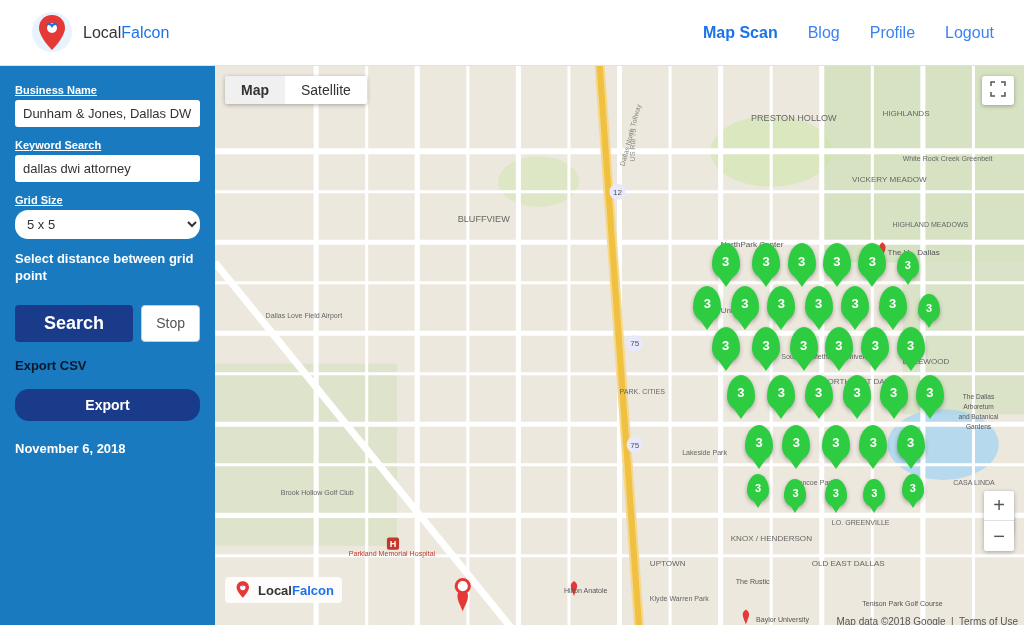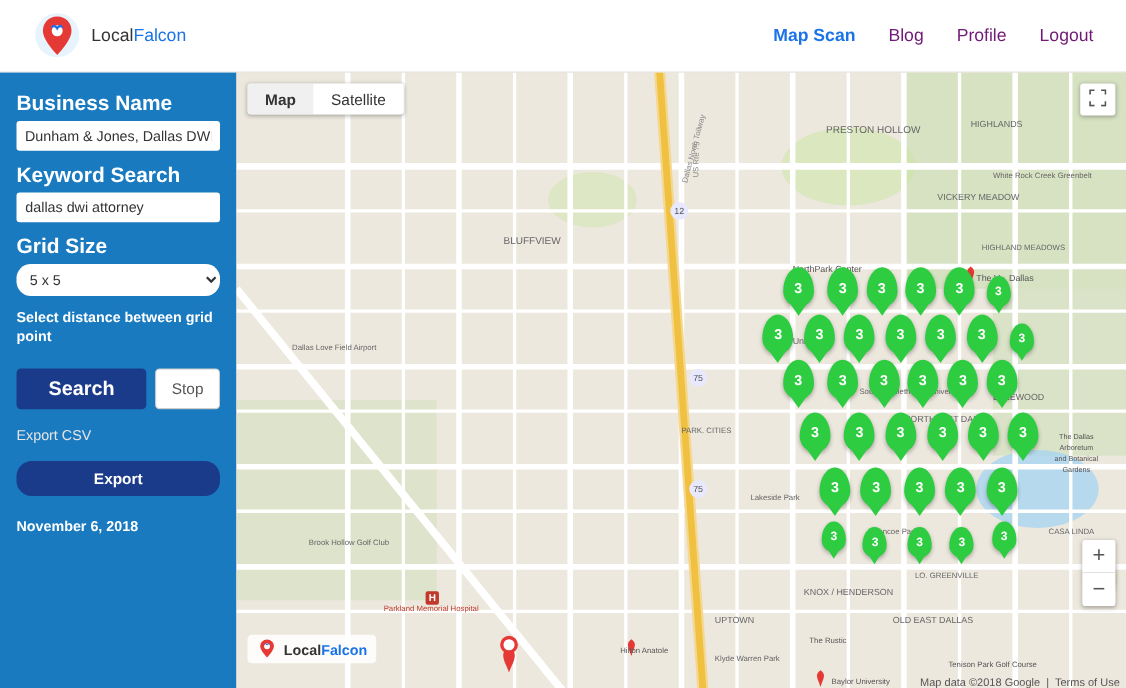--- a/index.html
+++ b/index.html
@@ -25,21 +25,21 @@
     }
     #logo-local { color: #333; }
     #logo-falcon { color: #1a73e8; }
     #nav {
       display: flex;
       gap: 30px;
       align-items: center;
     }
     .nav-item {
       font-size: 16px;
-      color: #701a75;
+      color: #3b82f6;
       cursor: pointer;
       text-decoration: none;
     }
     .nav-item.active {
       color: #1a73e8;
       font-weight: bold;
     }
 
     
     #main {
@@ -52,24 +52,25 @@
       width: 215px;
       min-width: 215px;
       background: #1a7abf;
       color: #fff;
       padding: 18px 15px;
       display: flex;
       flex-direction: column;
       gap: 12px;
     }
     .field-label {
-      font-size: 19px;
+      font-size: 11px;
       font-weight: bold;
       color: #fff;
       margin-bottom: 4px;
+      text-decoration: underline;
     }
     .field-input {
       width: 100%;
       padding: 6px 8px;
       border: none;
       border-radius: 3px;
       font-size: 13px;
       color: #333;
       background: #fff;
     }
@@ -358,21 +359,21 @@
         <option>9 x 9</option>
       </select>
     </div>
     <div class="field-group">
       <div class="distance-label">Select distance between grid point</div>
     </div>
     <div id="btn-row">
       <button class="btn-search">Search</button>
       <button class="btn-stop">Stop</button>
     </div>
-    <div style="font-size:13px;font-weight:normal;color:#e5e5e5;margin-top:4px;">Export CSV</div>
+    <div style="font-size:13px;font-weight:bold;color:#0f172a;margin-top:4px;">Export CSV</div>
     <button class="btn-export">Export</button>
     <div id="date-text">November 6, 2018</div>
   </div>
 
   <div id="map-area">
 
     <svg id="map-svg" viewBox="0 0 800 570" preserveAspectRatio="xMidYMid slice" xmlns="http://www.w3.org/2000/svg">
 
       <rect width="800" height="570" fill="#e8e0d0"></rect>
 

